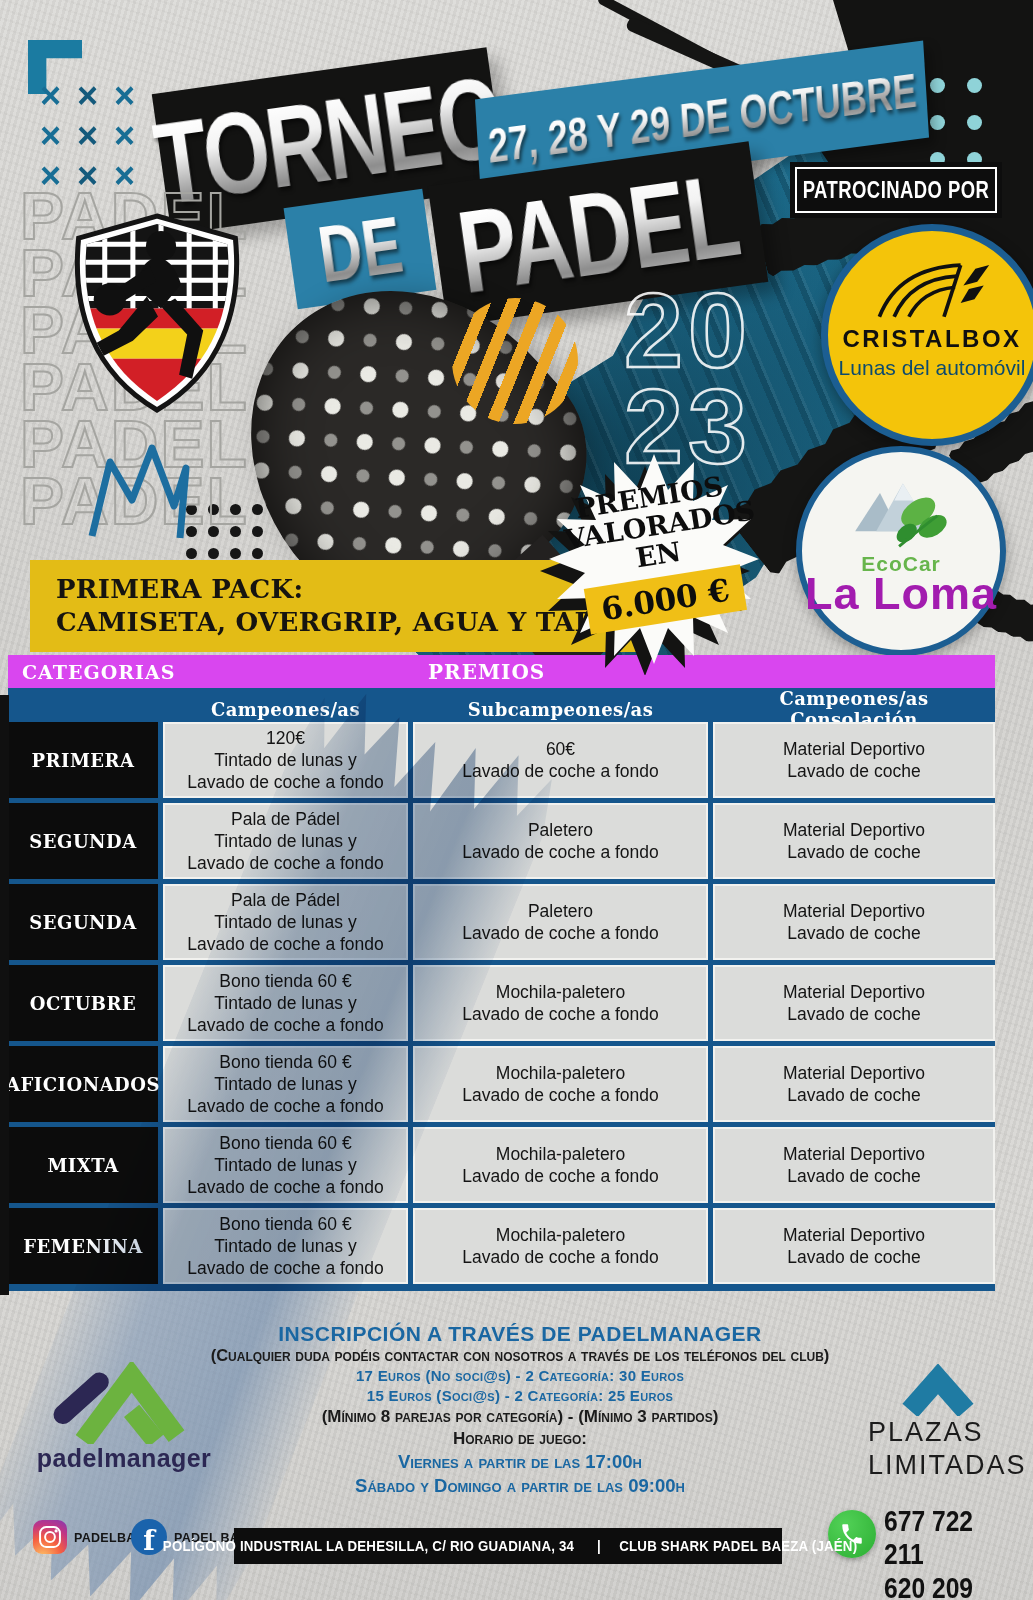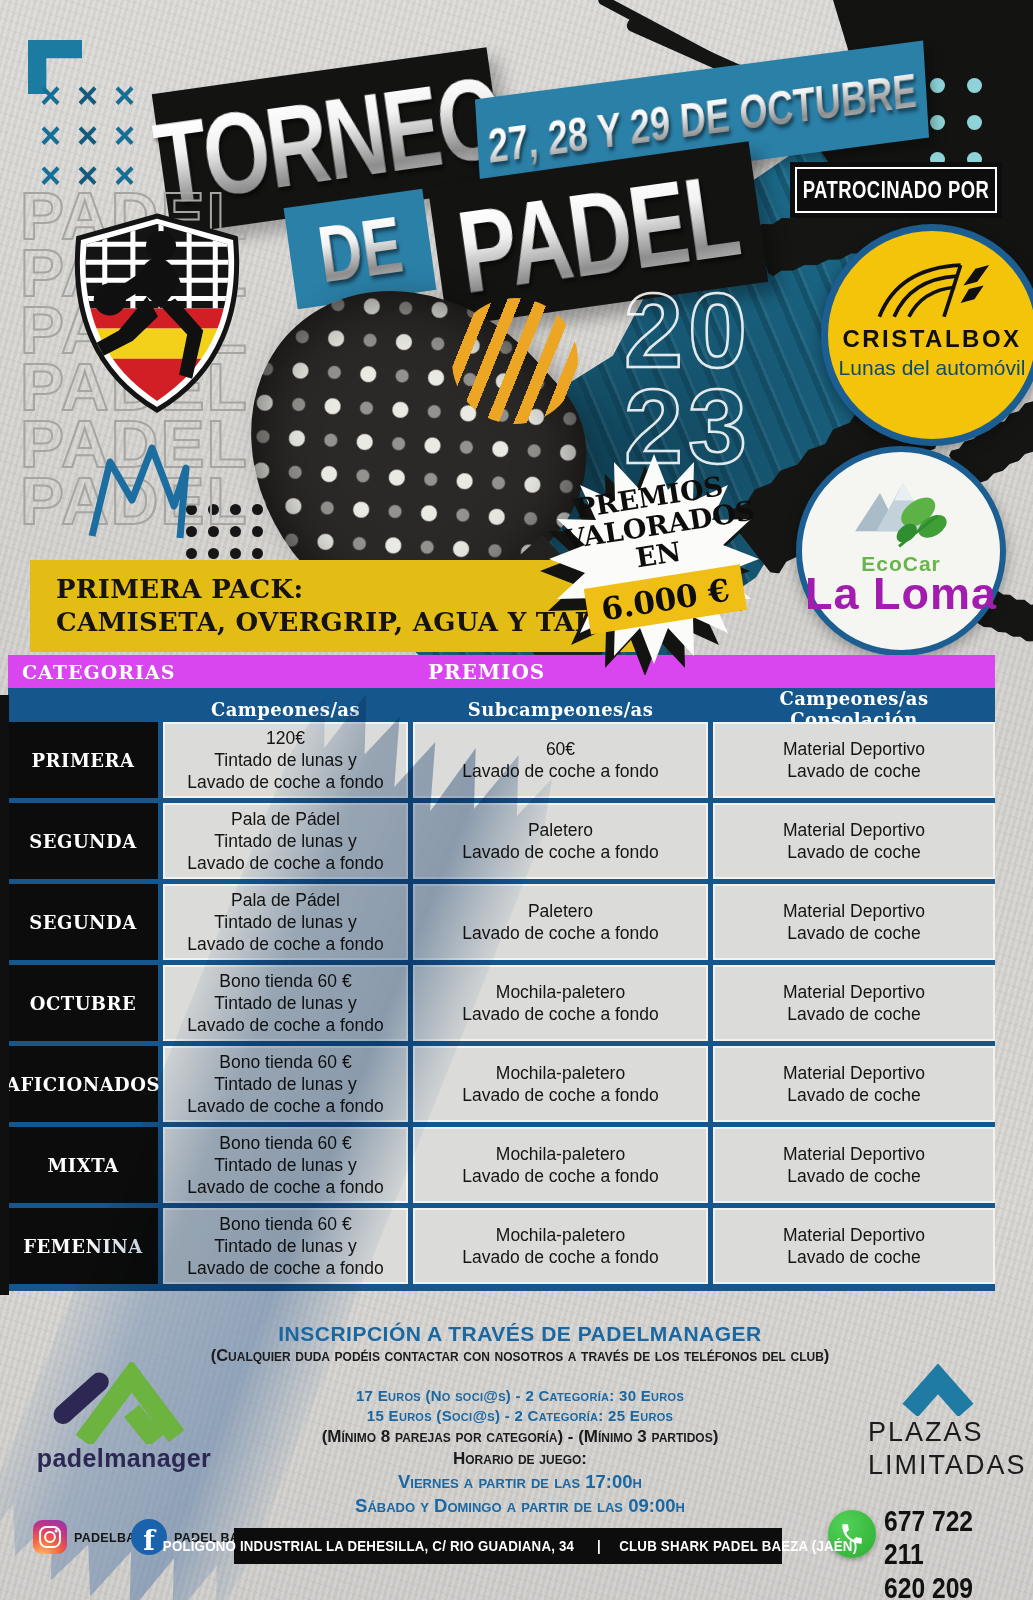--- a/index.html
+++ b/index.html
@@ -92,21 +92,21 @@
   .pt-rows{display:grid;grid-template-columns:150px 245px 295px 282px;grid-auto-rows:76px;gap:5px;position:relative;}
   .cat-cell{background:#0c0c0c;display:flex;align-items:center;justify-content:center;color:#fff;
     font-family:"DejaVu Serif",serif;font-weight:bold;font-size:18px;letter-spacing:.5px;}
   .prize-cell{background:#dbdcda;border:2px solid #f2f2ef;display:flex;align-items:center;justify-content:center;
     text-align:center;font-size:17.5px;color:#141414;line-height:22px;white-space:pre-line;}
   
   .blue-txt{color:#1a67a2;}
   .sc{font-variant:small-caps;}
   .bottom{left:146px;top:1322px;width:748px;text-align:center;z-index:4;}
   .bottom .h{font-size:21px;font-weight:bold;letter-spacing:.5px;}
-  .bottom .note{font-size:16.5px;font-weight:bold;color:#1b1b1b;margin-bottom:22px;}
+  .bottom .note{font-size:16.5px;font-weight:bold;color:#1b1b1b;margin-bottom:2px;}
   .bottom .price{font-size:15px;font-weight:bold;margin-bottom:3px;letter-spacing:.3px;}
   .bottom .mins{font-size:17px;font-weight:bold;color:#1b1b1b;margin-bottom:2px;}
   .bottom .sched-h{font-size:17px;font-weight:bold;color:#1b1b1b;}
   .bottom .sched{font-size:18.5px;font-weight:bold;margin-top:2px;}
   .pm-logo{left:44px;top:1362px;z-index:4;}
   .pm-word{left:34px;top:1444px;width:180px;text-align:center;font-size:25px;font-weight:bold;color:#2c2753;letter-spacing:.4px;z-index:4;}
   .chevron{left:900px;top:1364px;z-index:4;}
   .plazas{left:868px;top:1416px;width:110px;text-align:center;font-size:27px;color:#1b1b1b;letter-spacing:2px;line-height:33px;z-index:4;}
   .wa-icon{left:828px;top:1510px;width:48px;height:48px;border-radius:50%;background:radial-gradient(circle at 35% 30%,#52d157,#2bae32);
     display:flex;align-items:center;justify-content:center;z-index:4;box-shadow:0 2px 5px rgba(0,0,0,.3);}

